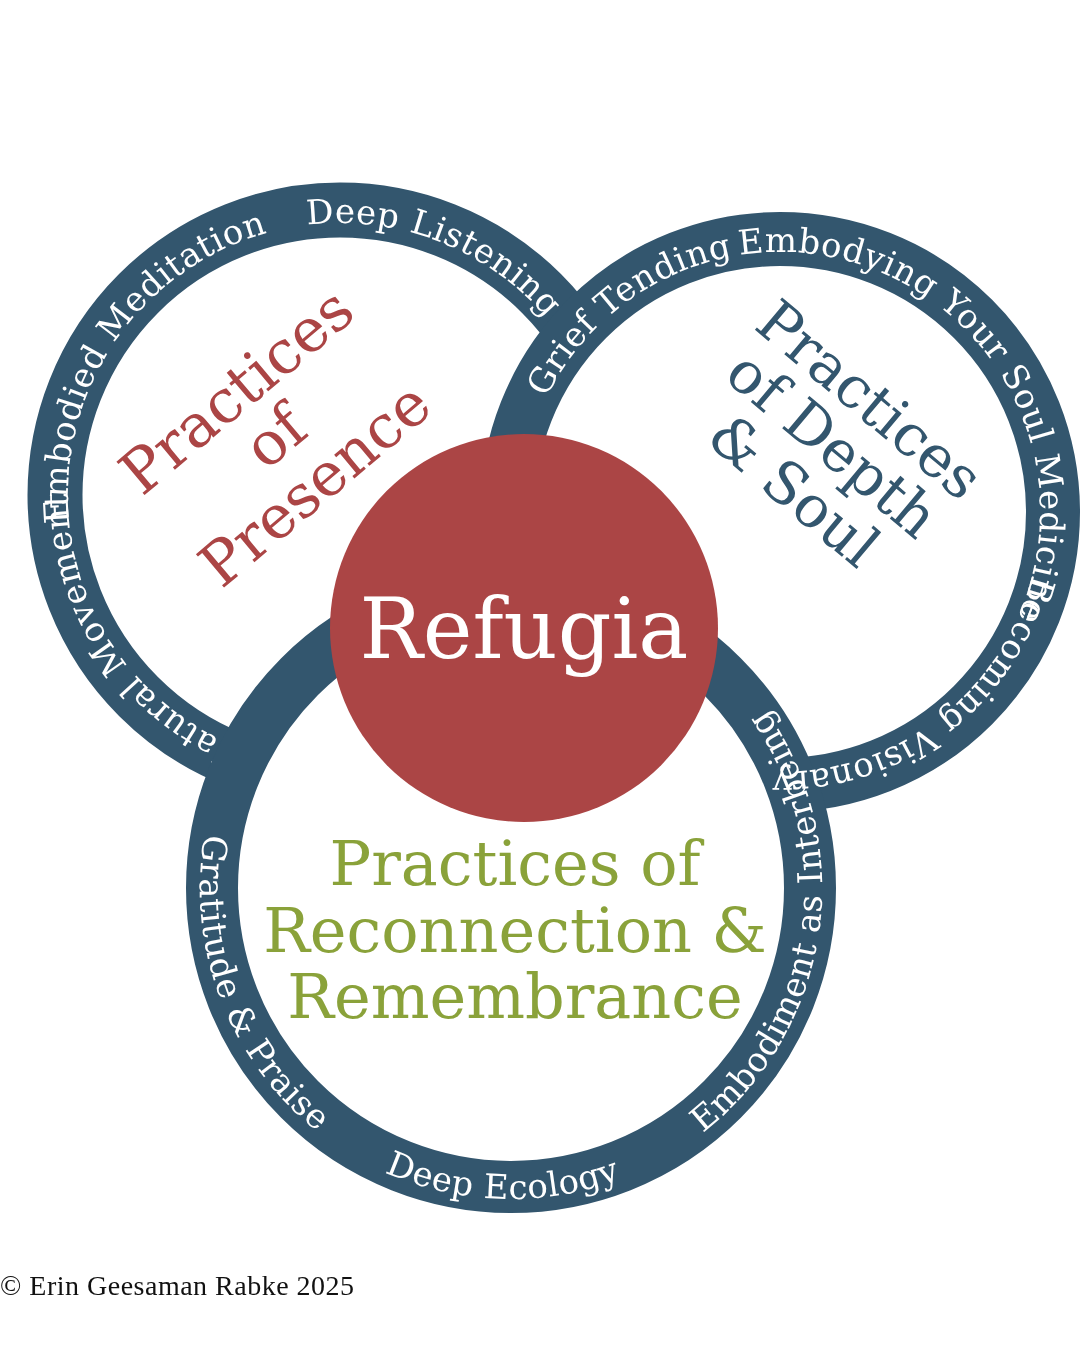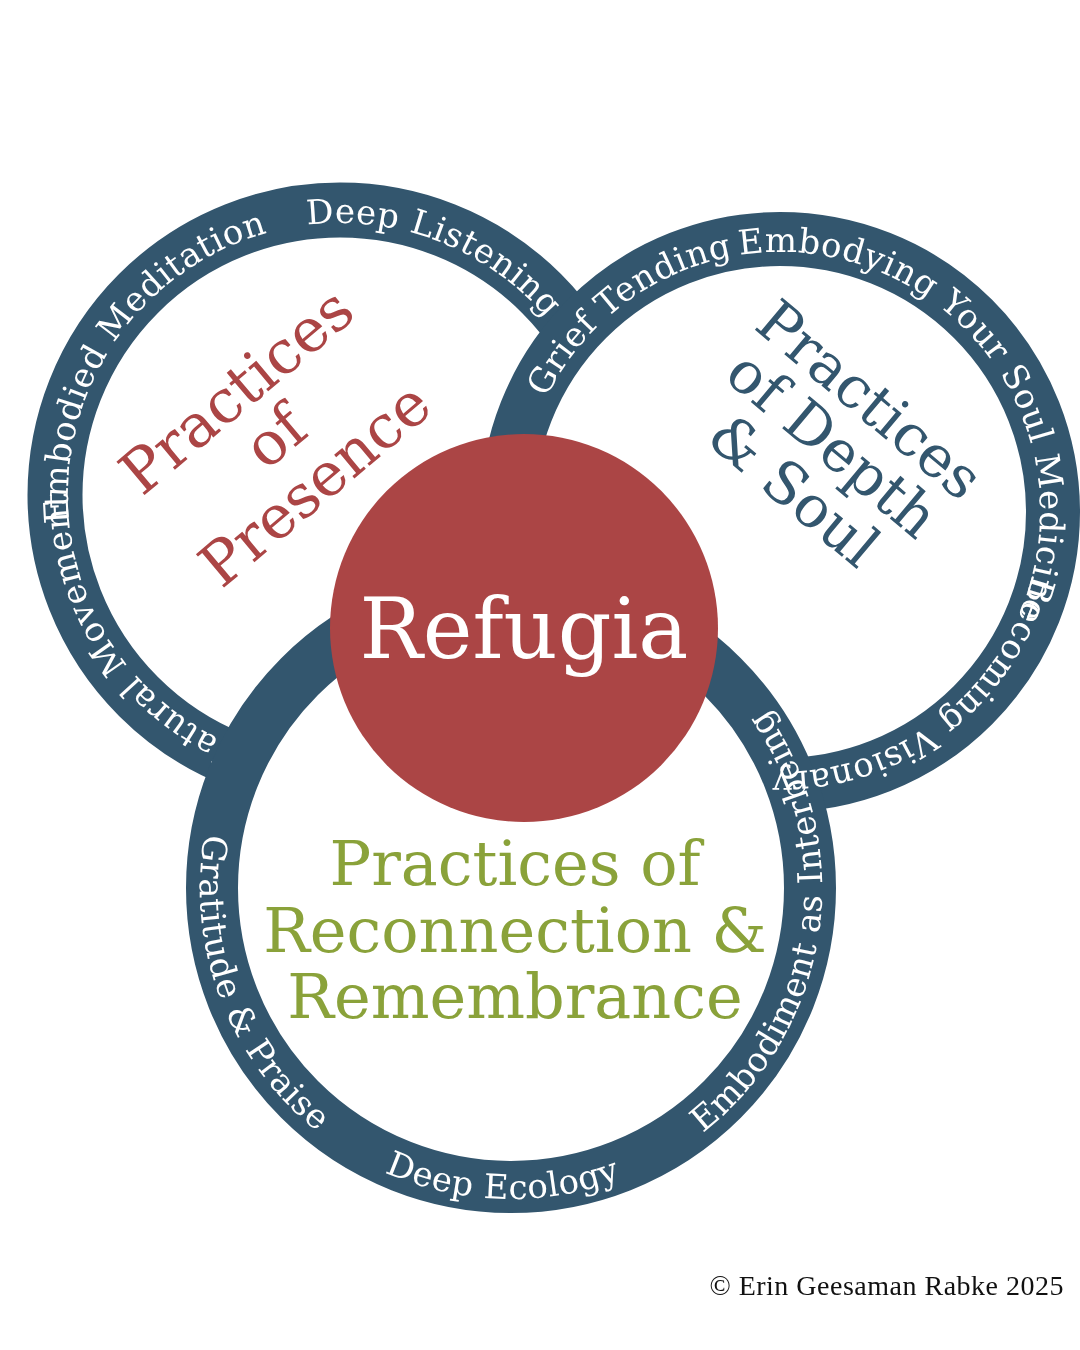--- a/index.html
+++ b/index.html
@@ -7,21 +7,21 @@
   svg { position: absolute; left: 0; top: 0; }
   .ring { fill: #ffffff; stroke: #33566e; }
   .ring-text { fill: #ffffff; font-family: "DejaVu Serif", serif; font-size: 34px; letter-spacing: 0.5px; }
   .ring-text.c3 { font-size: 34px; }
   .title { font-family: "DejaVu Serif", serif; text-anchor: middle; }
   .presence { fill: #ab4545; font-size: 60px; }
   .depth { fill: #33566e; font-size: 58px; }
   .reconnect { fill: #8aa23a; font-size: 62px; }
   .refugia-circle { fill: #ab4545; }
   .refugia-text { fill: #ffffff; font-size: 84px; }
-  .copyright { position: absolute; left: 0; width: 1064px; top: 1270px; text-align: right;
+  .copyright { position: absolute; left: 0; width: 1064px; top: 1270px; text-align: left;
                font-family: "Liberation Serif", serif; font-size: 28px; color: #111111; letter-spacing: 0.5px; }
 </style>
 </head>
 <body>
 
 <svg width="1080" height="1350" viewBox="0 0 1080 1350">
   <defs>
 
     <path id="p1" d="M 292.76769567459496 762.8677088193206 A 272 272 0 1 1 387.2323043254049 227.13229118067937 A 272 272 0 1 1 292.76769567459496 762.8677088193206"></path>
     <path id="p2" d="M 520 512 A 260 260 0 1 1 1040 511.99999999999994 A 260 260 0 1 1 520 512"></path>

